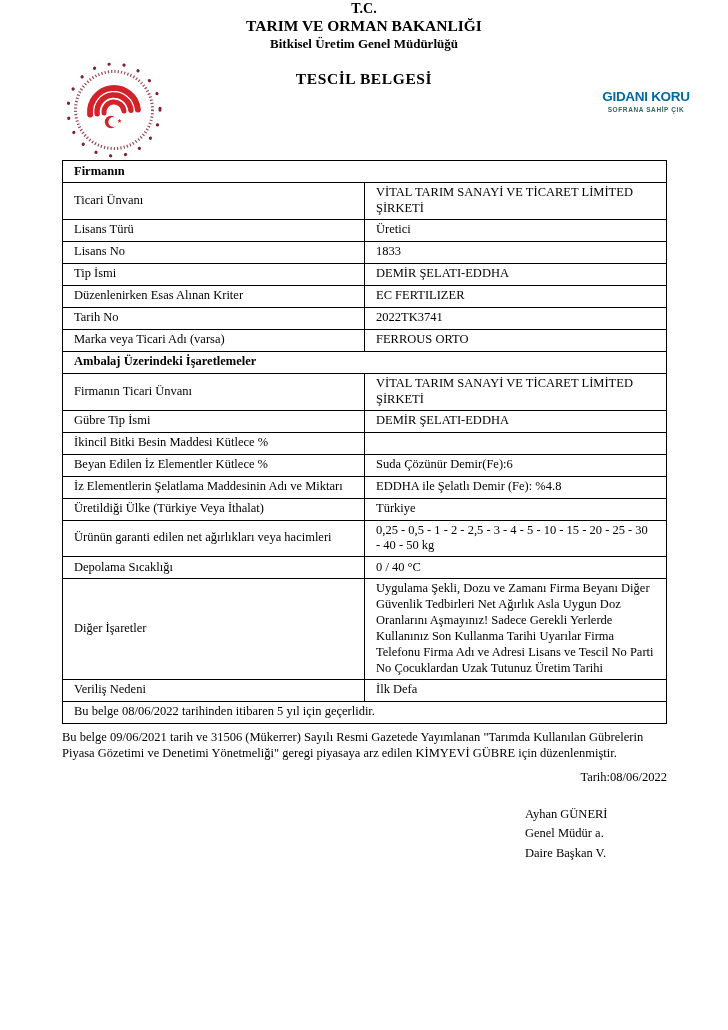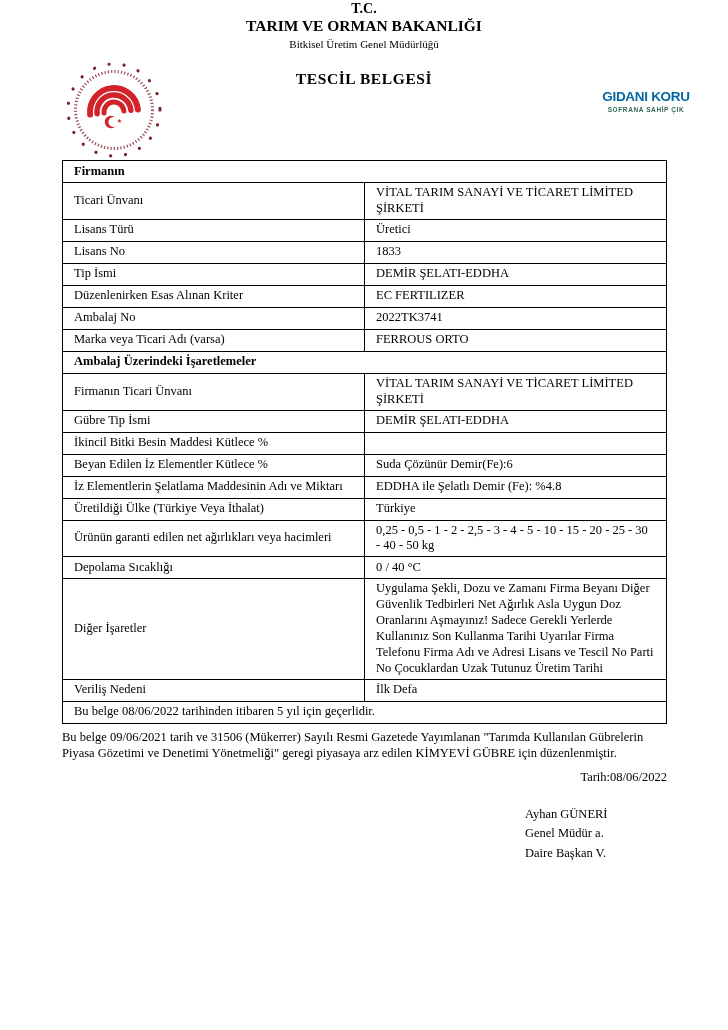--- a/index.html
+++ b/index.html
@@ -11,21 +11,21 @@
     font-family:"Liberation Serif", serif;
     overflow:hidden;
   }
 
   
   .header { position:relative; height:160px; }
   .emblem { position:absolute; left:64px; top:60px; width:100px; height:100px; }
   .title-block { text-align:center; }
   .t1 { font-size:14px; font-weight:bold; line-height:17px; }
   .t2 { font-size:15.5px; font-weight:bold; line-height:18px; }
-  .t3 { font-size:11px; font-weight:normal; line-height:18px; }
+  .t3 { font-size:13px; font-weight:bold; line-height:18px; }
   .doc-title { font-size:15.5px; font-weight:bold; letter-spacing:0.6px; margin-top:17px; }
 
   .campaign {
     position:absolute; left:590px; top:90px; width:112px;
     text-align:center; font-family:"Liberation Sans", sans-serif;
   }
   .campaign .l1 { font-size:13.5px; font-weight:bold; letter-spacing:-0.3px; line-height:14px; }
   .campaign .l2 { font-size:6.5px; font-weight:bold; letter-spacing:0.6px; margin-top:2px; }
 
   
@@ -109,21 +109,21 @@
         </tr>
         <tr>
           <td class="lbl">Tip İsmi</td>
           <td class="val">DEMİR ŞELATI-EDDHA</td>
         </tr>
         <tr>
           <td class="lbl">Düzenlenirken Esas Alınan Kriter</td>
           <td class="val">EC FERTILIZER</td>
         </tr>
         <tr>
-          <td class="lbl">Ambalaj No</td>
+          <td class="lbl">Tarih No</td>
           <td class="val">2022TK3741</td>
         </tr>
         <tr>
           <td class="lbl">Marka veya Ticari Adı (varsa)</td>
           <td class="val">FERROUS ORTO</td>
         </tr>
         <tr>
           <td colspan="2" class="section">Ambalaj Üzerindeki İşaretlemeler</td>
         </tr>
         <tr>

